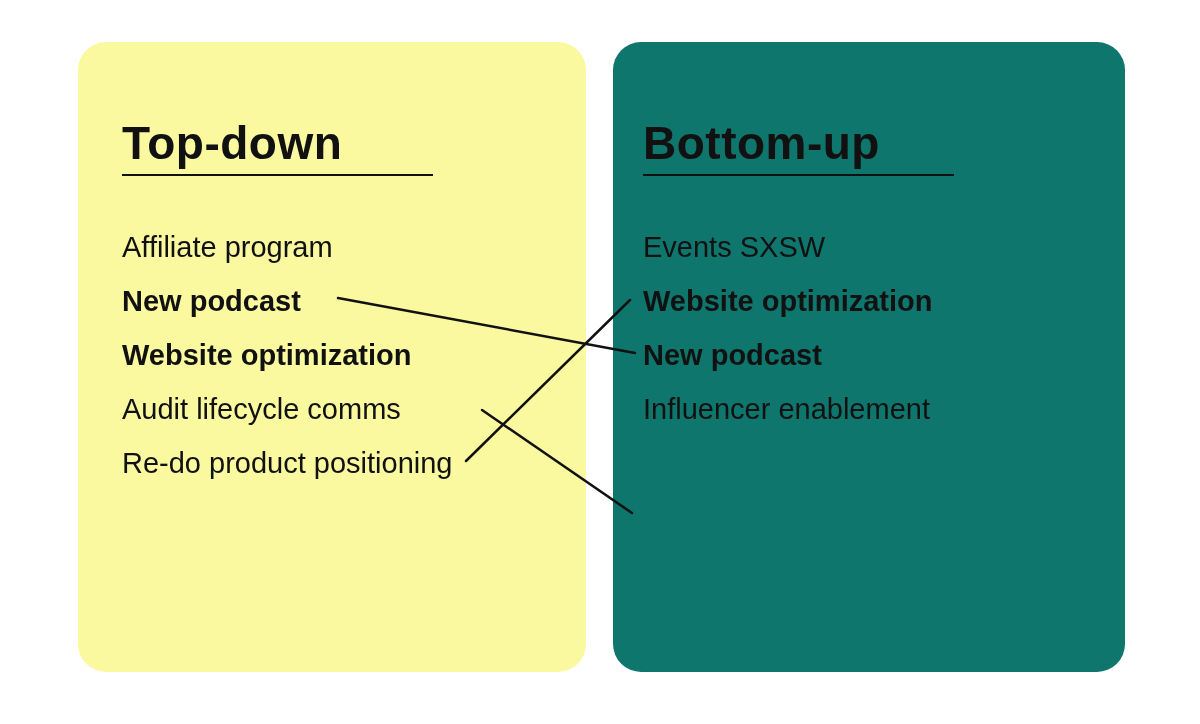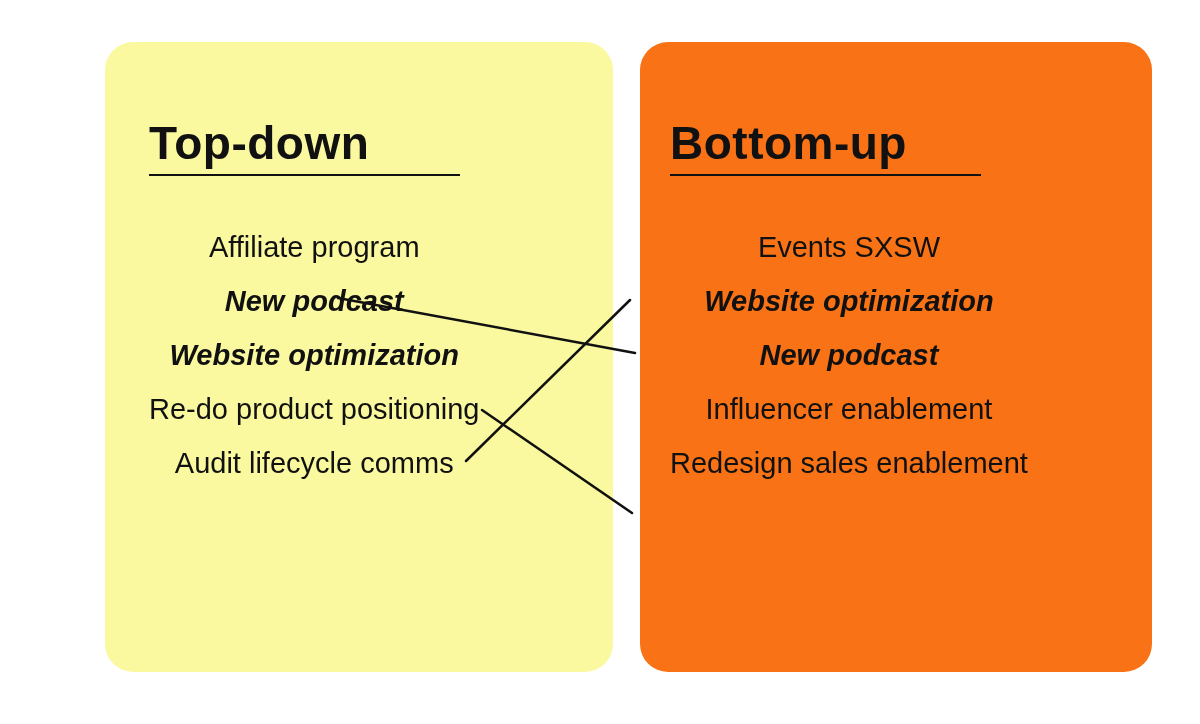--- a/index.html
+++ b/index.html
@@ -14,21 +14,20 @@
     height: 724px;
     background: #ffffff;
     overflow: hidden;
   }
   .panel {
     position: absolute;
     top: 42px;
     height: 630px;
     border-radius: 28px;
     box-sizing: border-box;
-    margin-left: 27px;
   }
   .panel-left  { left: 78px;  width: 508px; --pad: 44px; }
   .panel-right { left: 613px; width: 512px; --pad: 30px; }
   .panel h2 {
     position: absolute;
     top: 78px;
     left: var(--pad);
     margin: 0;
     font-size: 46px;
     font-weight: 700;
@@ -44,30 +43,29 @@
     height: 2px;
     background: #111111;
   }
   .list {
     position: absolute;
     top: 178px;
     left: var(--pad);
     margin: 0;
     padding: 0;
     list-style: none;
-    text-align: center;
   }
   .list li {
     font-size: 29px;
     line-height: 54px;
     font-weight: 400;
     color: #111111;
     white-space: nowrap;
   }
-  .list li.bold { font-weight: 700; font-style: italic; }
+  .list li.bold { font-weight: 700; }
   .connections-svg {
     position: absolute;
     left: 0;
     top: 0;
     width: 1200px;
     height: 724px;
     pointer-events: none;
   }
 </style>
 </head>
@@ -75,34 +73,33 @@
 
 <div class="canvas">
 
   <section class="panel panel-left" style="background: rgb(250, 249, 159);">
     <h2>Top-down</h2>
     <div class="underline"></div>
     <ul class="list">
         <li>Affiliate program</li>
         <li class="bold">New podcast</li>
         <li class="bold">Website optimization</li>
+        <li>Audit lifecycle comms</li>
         <li>Re-do product positioning</li>
-        <li>Audit lifecycle comms</li>
       </ul>
   </section>
 
-  <section class="panel panel-right" style="background: #f97316;">
+  <section class="panel panel-right" style="background: #0f766e;">
     <h2>Bottom-up</h2>
     <div class="underline"></div>
     <ul class="list">
         <li>Events SXSW</li>
         <li class="bold">Website optimization</li>
         <li class="bold">New podcast</li>
         <li>Influencer enablement</li>
-        <li>Redesign sales enablement</li>
       </ul>
   </section>
 
   <svg id="connections" class="connections-svg" viewBox="0 0 1200 724" xmlns="http://www.w3.org/2000/svg">
       <line x1="338" y1="298" x2="635" y2="353" stroke="#111111" stroke-width="2.5" stroke-linecap="round"></line>
       <line x1="630" y1="300" x2="466" y2="461" stroke="#111111" stroke-width="2.5" stroke-linecap="round"></line>
       <line x1="482" y1="410" x2="632" y2="513" stroke="#111111" stroke-width="2.5" stroke-linecap="round"></line>
     </svg>
 
 </div>

